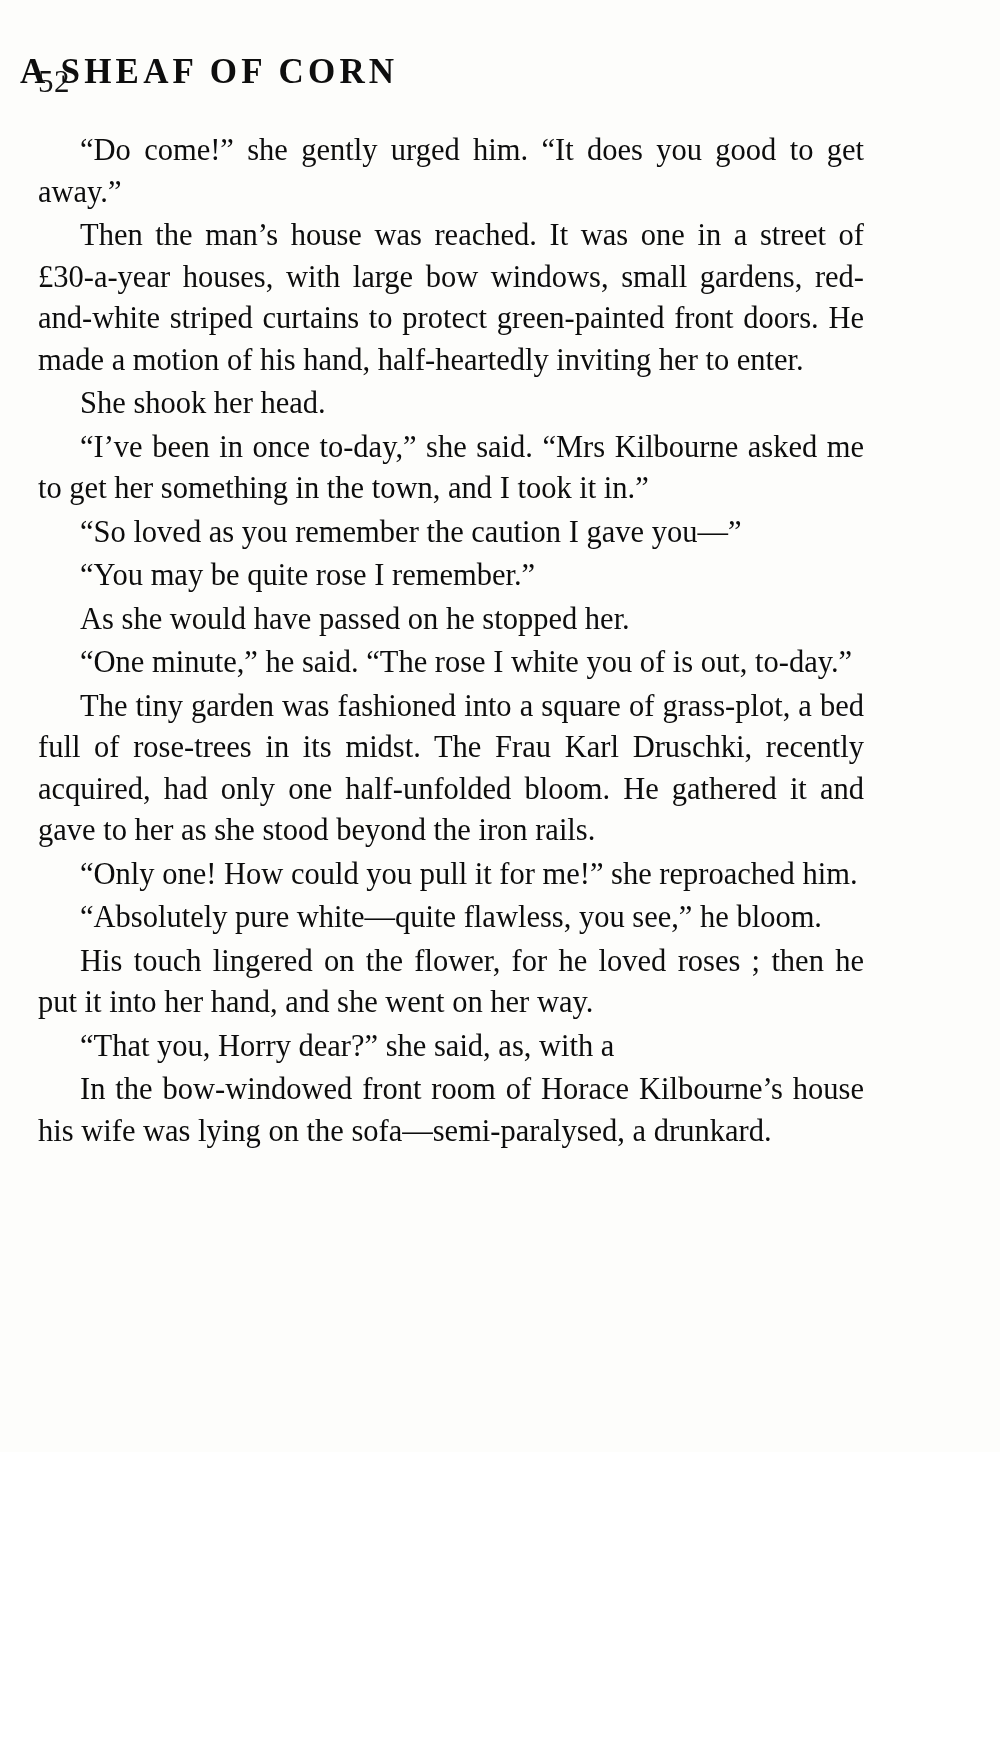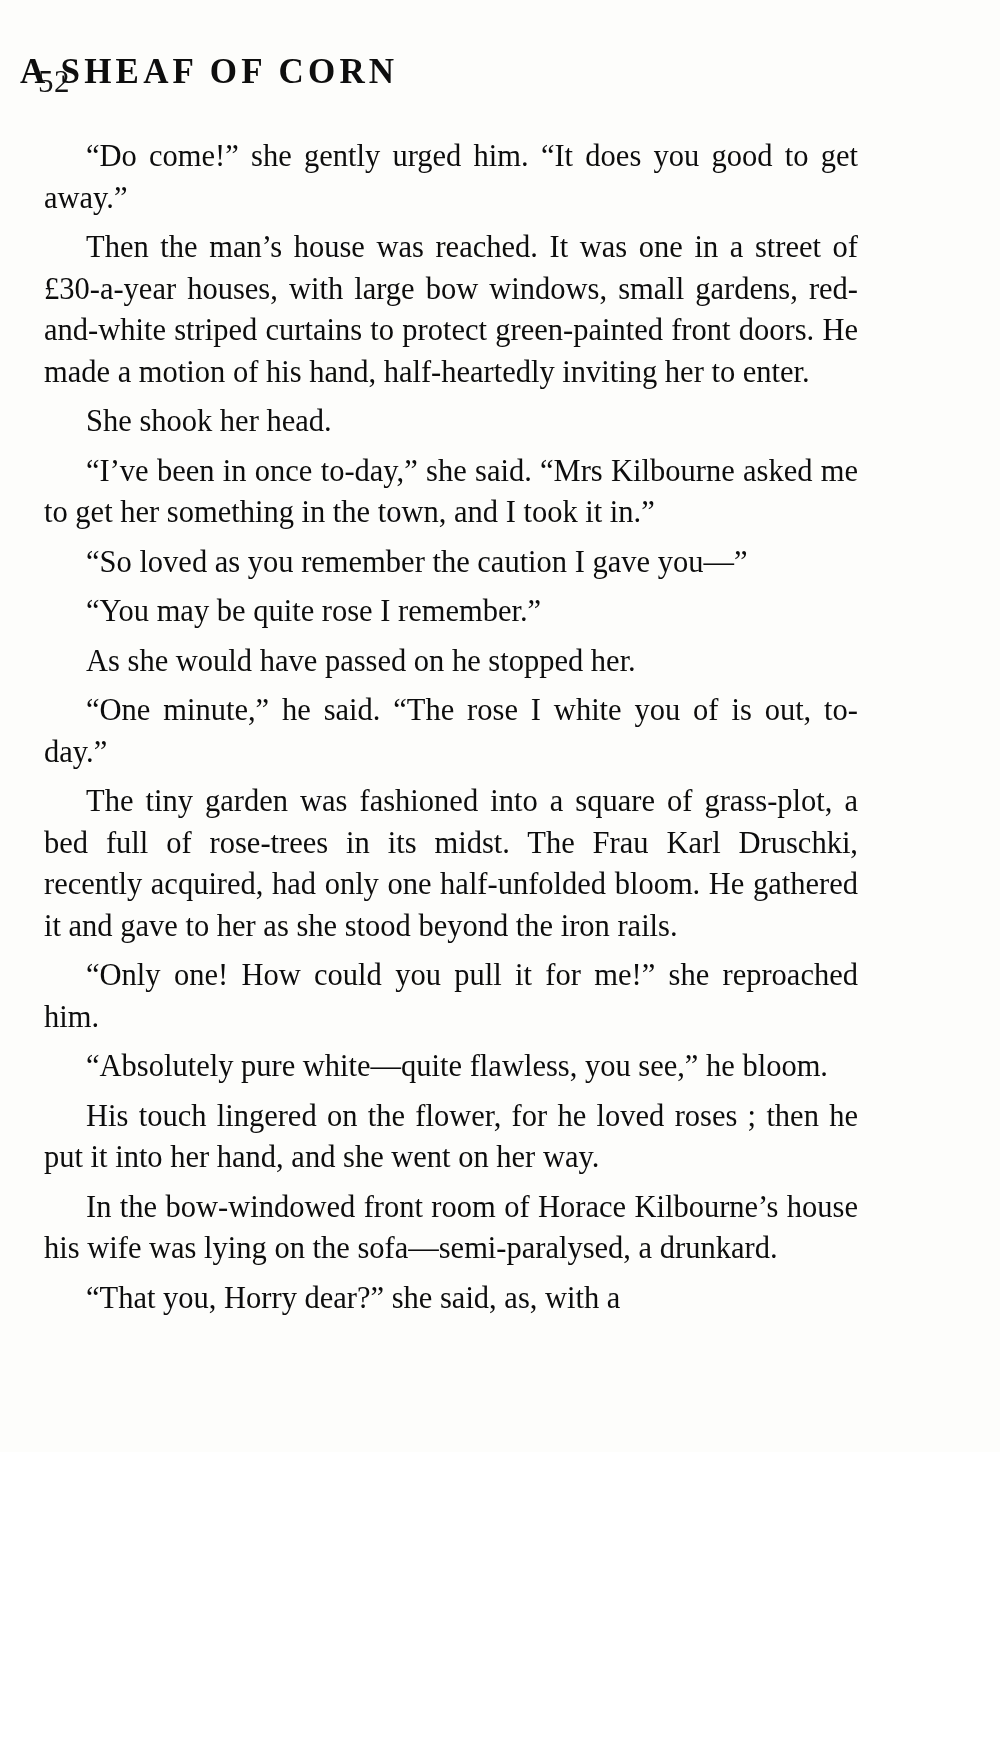--- a/index.html
+++ b/index.html
@@ -57,21 +57,21 @@
     left: 36px;
     top: 128px;
     width: 830px;
     font-size: 30.5px;
     line-height: 41.5px;
     color: #0d0d0d;
     text-align: justify;
     text-justify: inter-word;
   }
   .para {
-    margin: 8px;
+    margin: 2px;
     text-indent: 42px;
     text-align: justify;
   }
   
   .body-text, .running-title, .folio {
     -webkit-font-smoothing: antialiased;
     text-rendering: optimizeLegibility;
   }
 </style>
 </head>
@@ -90,17 +90,17 @@
     <p class="para">She shook her head.</p>
     <p class="para">“I’ve been in once to-day,” she said.  “Mrs Kilbourne asked me to get her something in the town, and I took it in.”</p>
     <p class="para">“So loved as you remember the caution I gave you—”</p>
     <p class="para">“You may be quite rose I remember.”</p>
     <p class="para">As she would have passed on he stopped her.</p>
     <p class="para">“One minute,” he said.  “The rose I white you of is out, to-day.”</p>
     <p class="para">The tiny garden was fashioned into a square of grass-plot, a bed full of rose-trees in its midst.  The Frau Karl Druschki, recently acquired, had only one half-unfolded bloom.  He gathered it and gave to her as she stood beyond the iron rails.</p>
     <p class="para">“Only one!  How could you pull it for me!” she reproached him.</p>
     <p class="para">“Absolutely pure white—quite flawless, you see,” he bloom.</p>
     <p class="para">His touch lingered on the flower, for he loved roses ; then he put it into her hand, and she went on her way.</p>
+    <p class="para">“That you, Horry dear?” she said, as, with a</p>
     <p class="para">In the bow-windowed front room of Horace Kilbourne’s house his wife was lying on the sofa—semi-paralysed, a drunkard.</p>
-    <p class="para">“That you, Horry dear?” she said, as, with a</p>
   </div>
 
 </div>
 
 </body></html>

